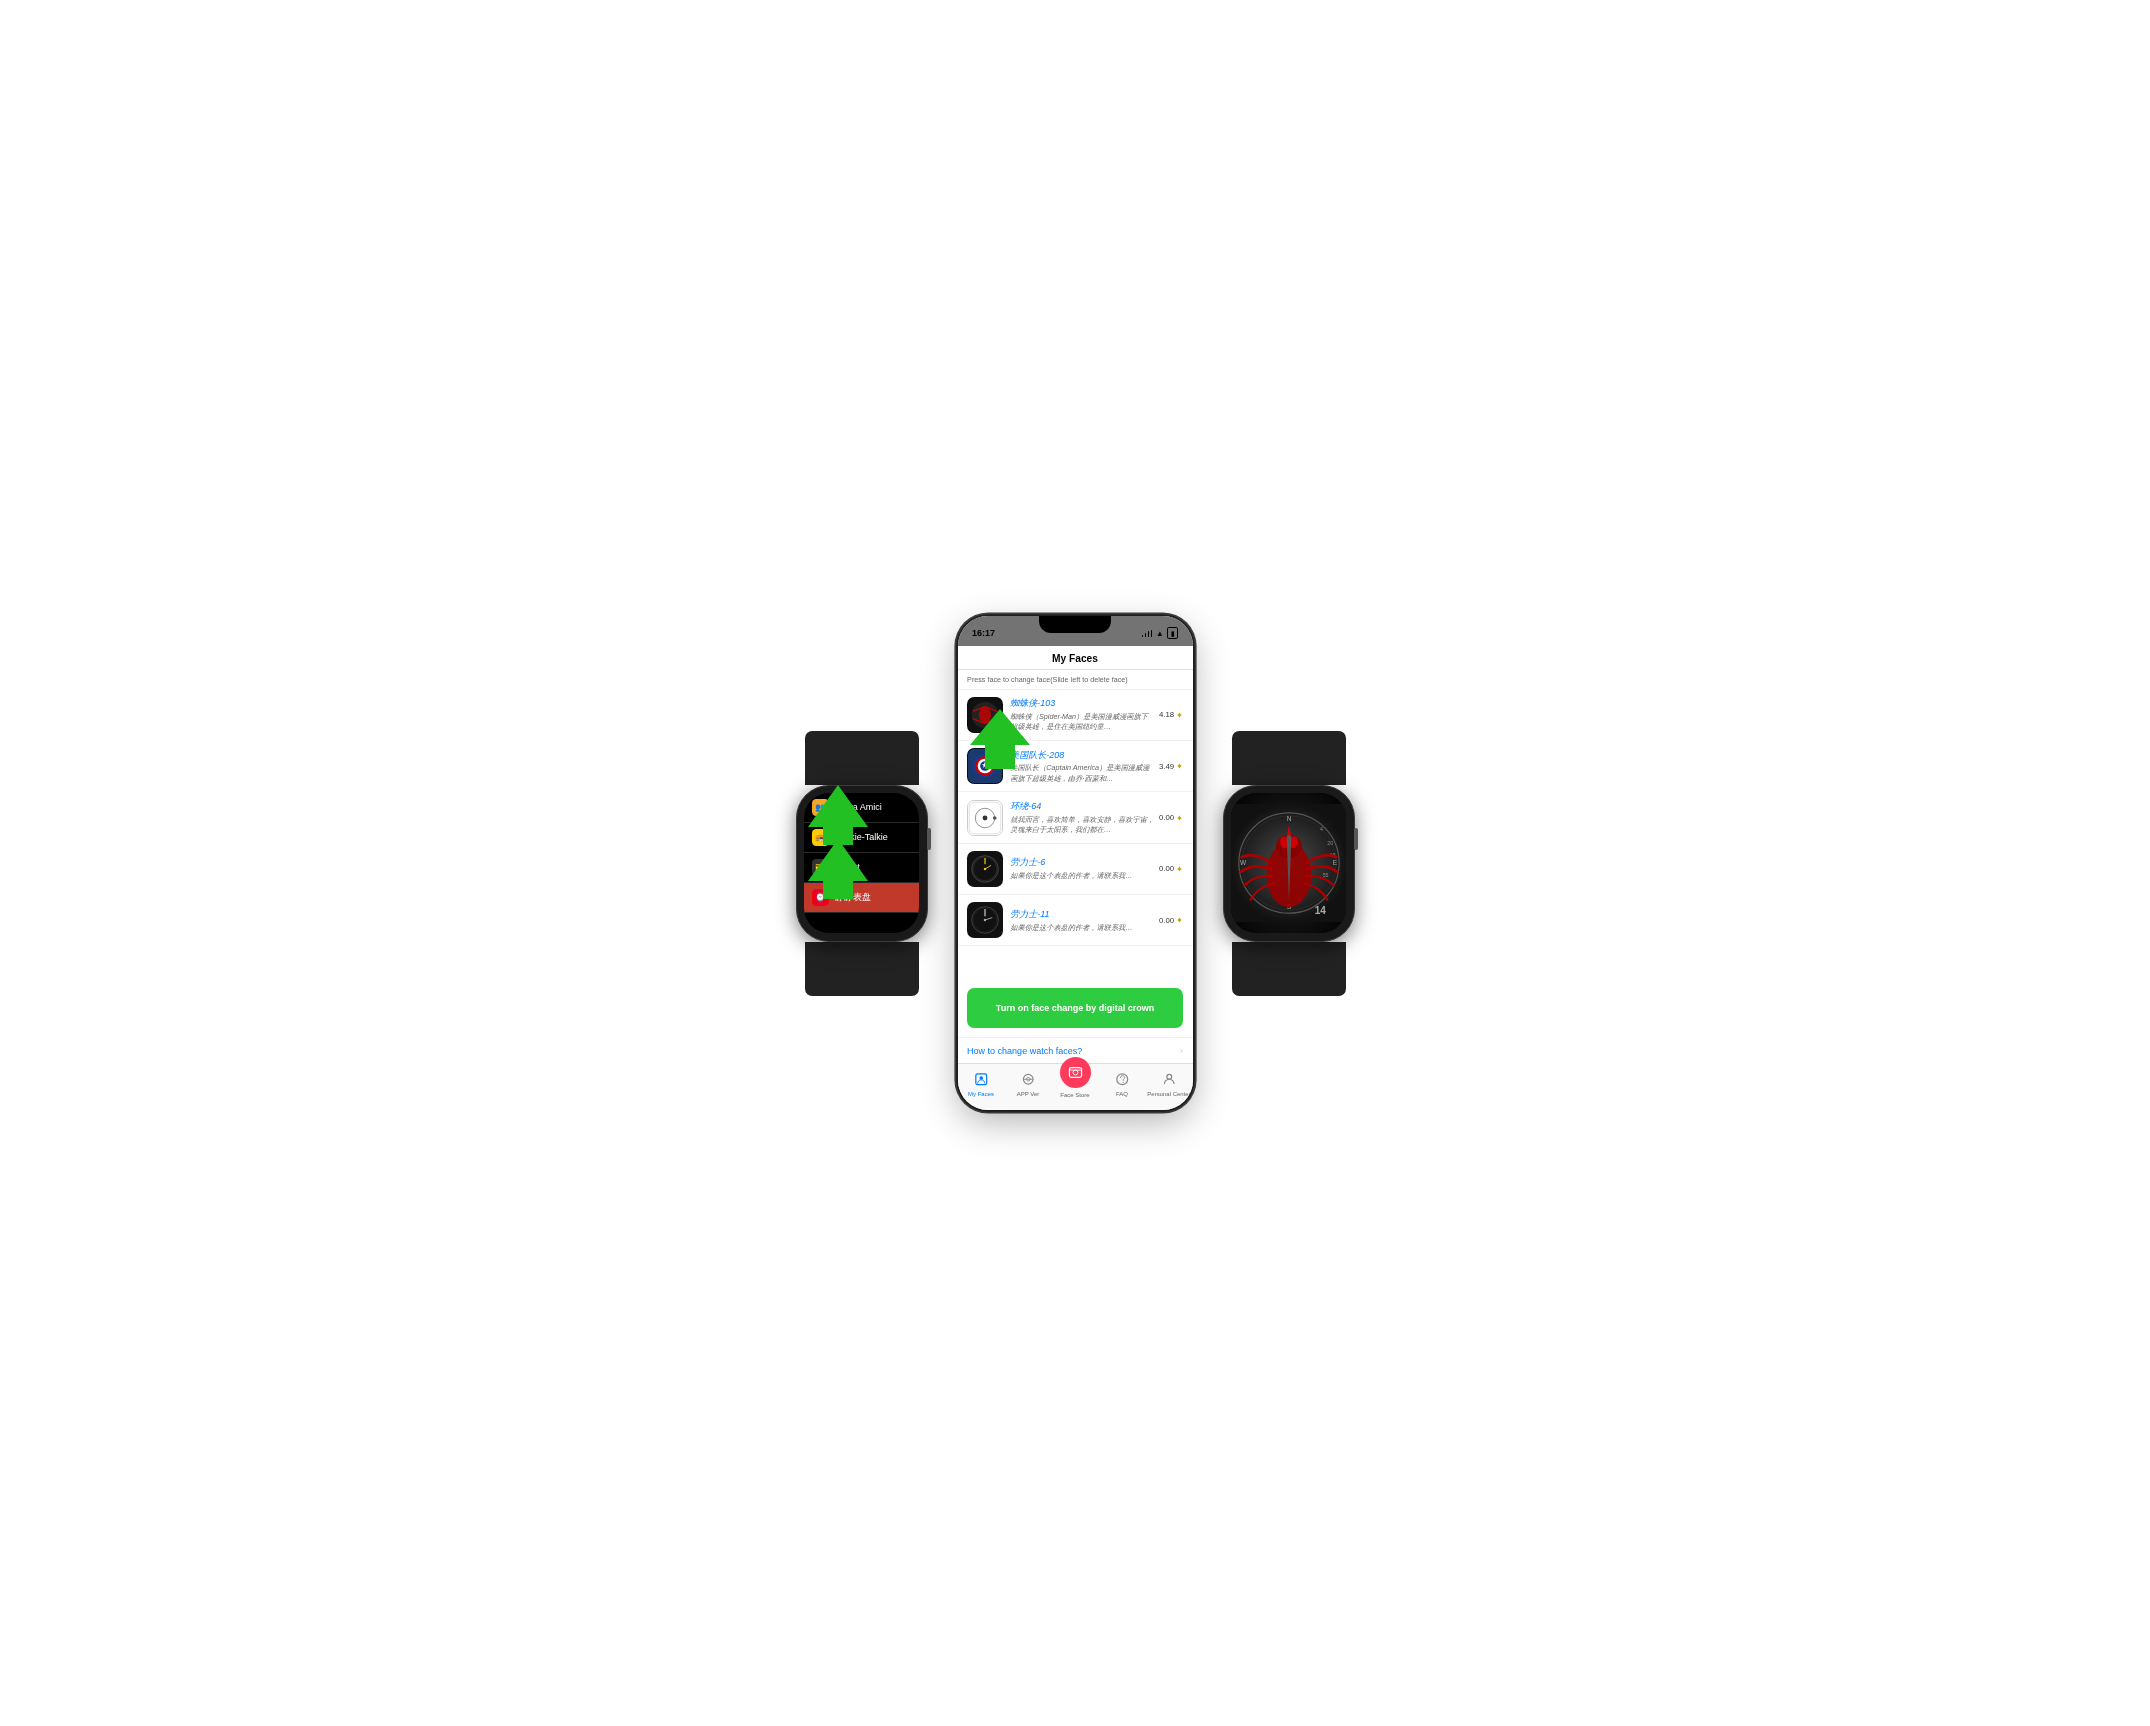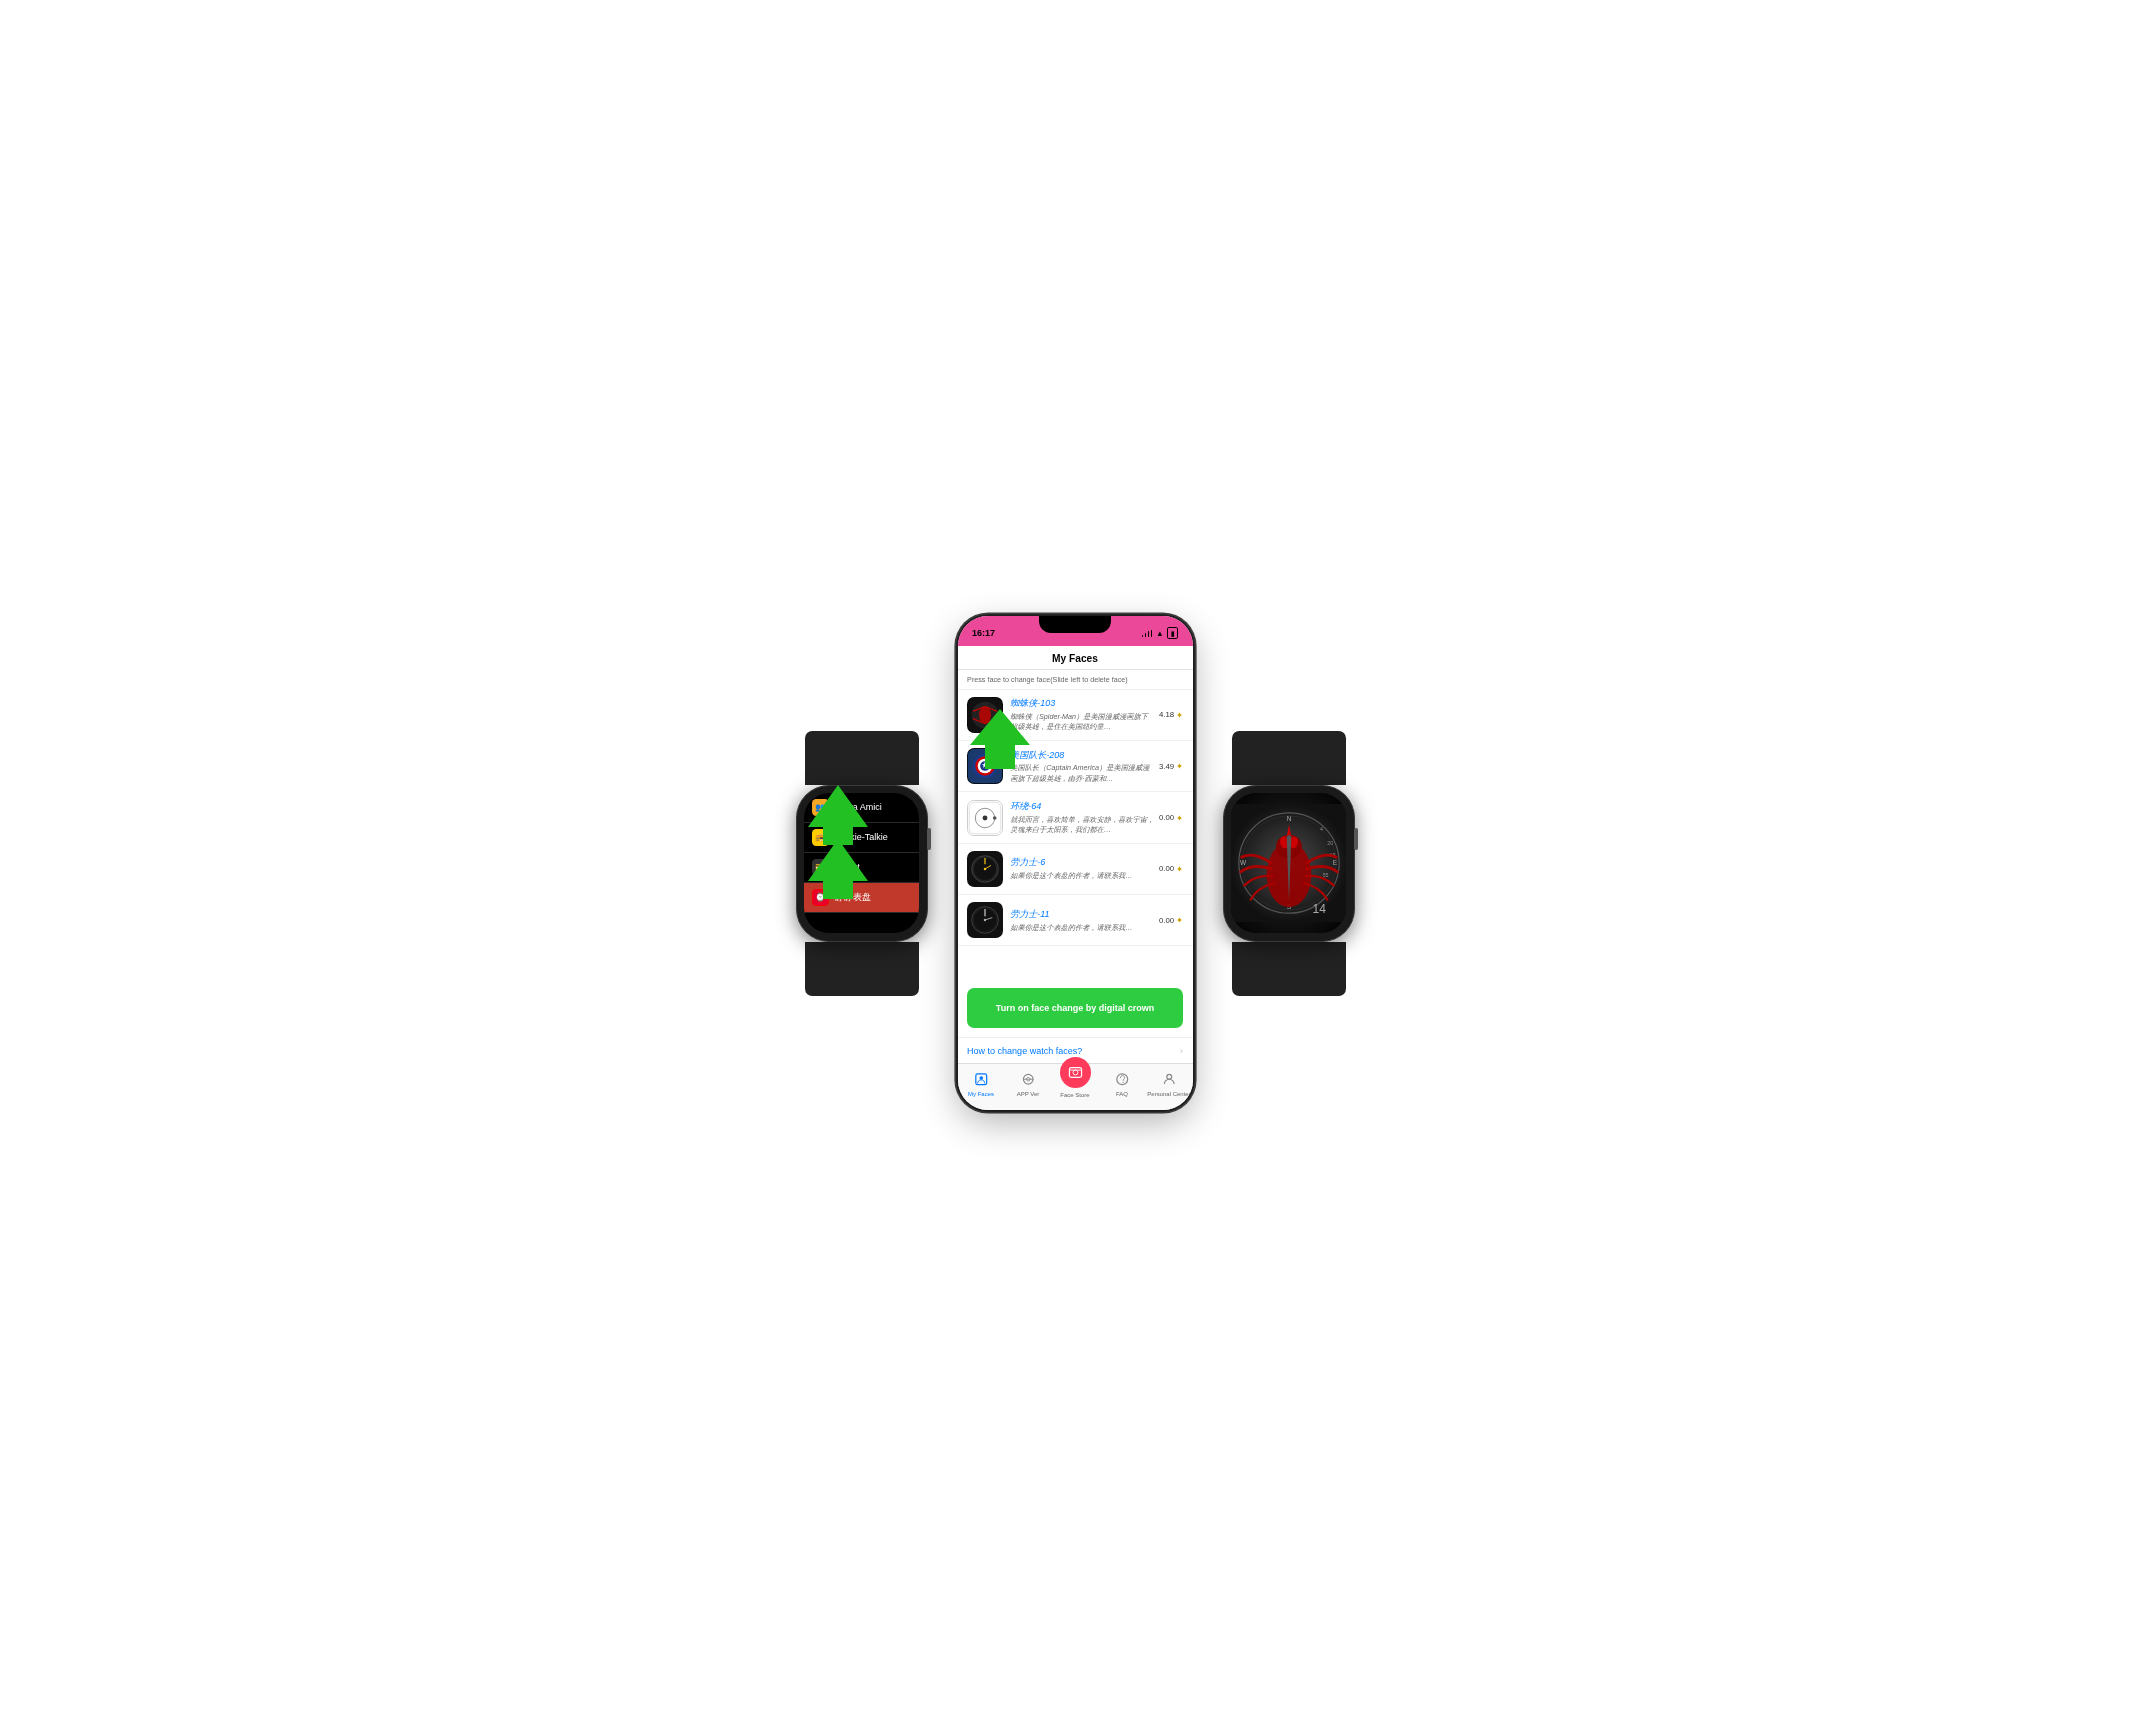--- a/index.html
+++ b/index.html
@@ -93,21 +93,21 @@
       min-height: 494px;
       background: #f2f2f7;
       border-radius: 30px;
       position: relative;
       box-shadow: 0 12px 36px rgba(0,0,0,0.3), 0 0 0 1.8px #222, 0 0 0 3.6px #444;
       overflow: hidden;
       display: flex;
       flex-direction: column;
     }
     .iphone-notch-bar {
-      background: #ec4899;
+      background: #737373;
       height: 30px;
       display: flex;
       align-items: center;
       justify-content: space-between;
       padding: 4.8px 14.5px 0;
       position: relative;
       flex-shrink: 0;
     }
     .iphone-notch {
       position: absolute;
@@ -306,22 +306,22 @@
       display: flex;
       align-items: center;
       justify-content: center;
       position: relative;
     }
     .watch-number {
       position: absolute;
       bottom: 17px;
       right: 20.5px;
       color: #aaa;
-      font-size: 12px;
-      font-weight: 400;
+      font-size: 10px;
+      font-weight: 700;
     }
 
     
     .scene {
       display: flex;
       align-items: center;
       justify-content: center;
       gap: 30px;
       width: 100%;
       max-width: 723px;

